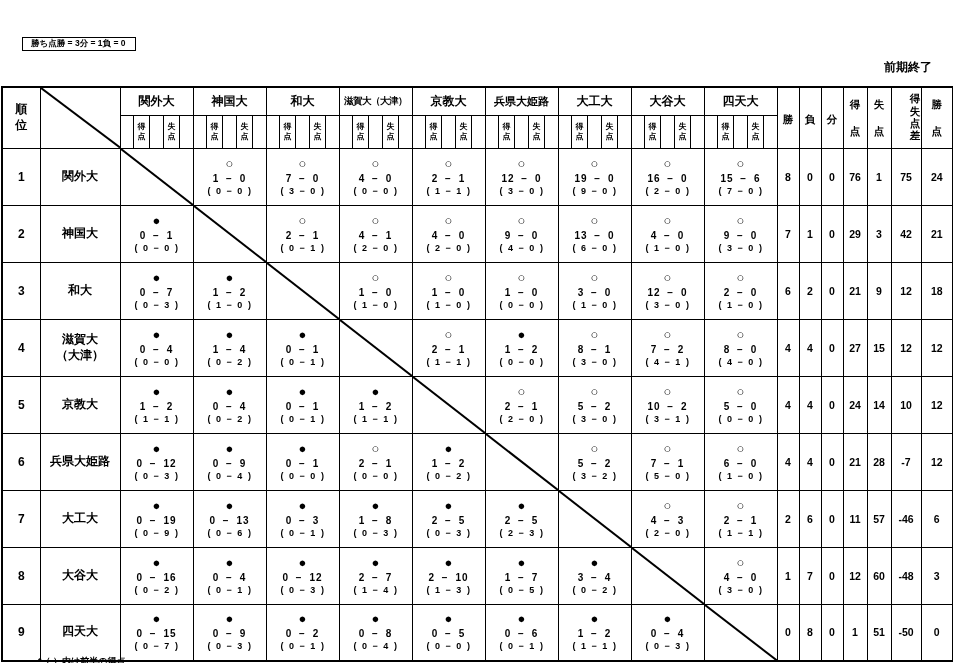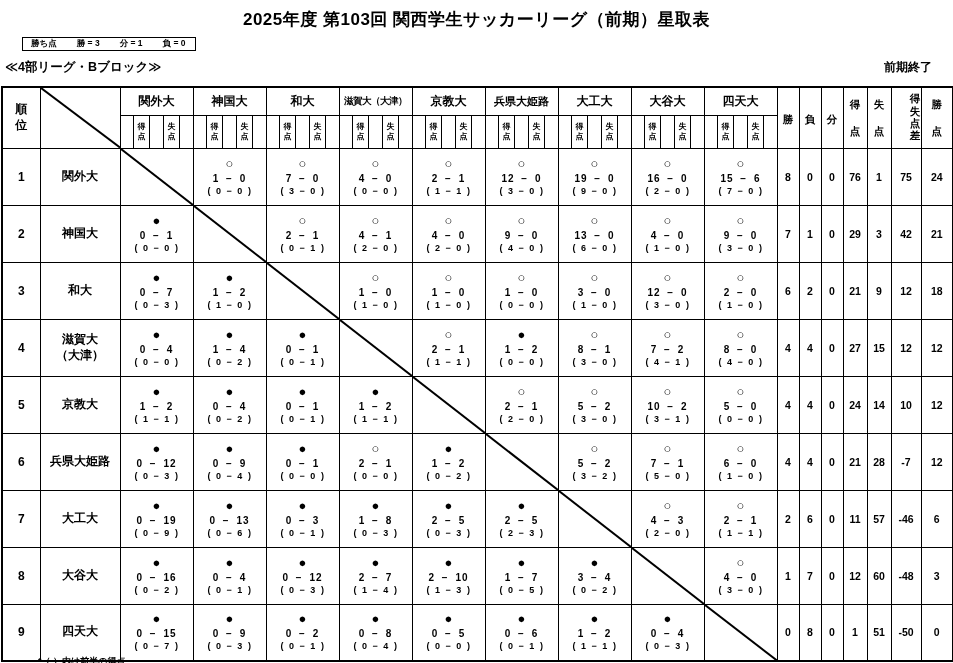--- a/index.html
+++ b/index.html
@@ -7,21 +7,21 @@
   .page {
     position:relative; width:953px; height:663px; background:#fff;
     font-family:"Liberation Sans","DejaVu Sans",sans-serif; color:#000; overflow:hidden;
   }
   .title {
     position:absolute; top:8px; left:0; width:100%; text-align:center;
     font-size:17px; font-weight:bold; letter-spacing:0.5px;
   }
   .legend {
     position:absolute; left:22px; top:37px; border:1px solid #000;
-    display:flex; align-items:center; gap:20px; padding:1px 10px 1px 8px;
+    display:flex; align-items:center; gap:0; padding:1px 10px 1px 8px;
     font-size:8.5px; font-weight:bold; height:14px;
   }
   .block-label { position:absolute; left:5px; top:59px; font-size:12.5px; font-weight:bold; }
   .status-label { position:absolute; right:21px; top:59px; font-size:12px; font-weight:bold; }
   table.star {
     position:absolute; left:1px; top:86px; border-collapse:collapse; table-layout:fixed;
     width:951px; border:2px solid #000;
   }
   table.star td { border:1px solid #000; padding:0; text-align:center; vertical-align:middle; font-weight:bold; overflow:hidden; }
   tr.t1 { height:28px; } tr.t2 { height:32px; }
@@ -45,28 +45,26 @@
   .rescell .half { font-size:9px; line-height:13px; letter-spacing:0.5px; word-spacing:2px; }
   td.diag { position:relative; padding:0; }
   td.diag svg { position:absolute; inset:0; width:100%; height:100%; display:block; }
   .sumcell { font-size:10.5px; }
   .footnote { position:absolute; left:38px; top:655px; font-size:9px; font-weight:bold; }
 </style>
 </head>
 <body>
 
 <div class="page">
-  <div class="title">2025年度 第103回 関西学生サッカーリーグ（前期）星取表</div>
   <div class="legend">
     <span>勝ち点</span>
     <span>勝 = 3</span>
     <span>分 = 1</span>
     <span>負 = 0</span>
   </div>
-  <div class="block-label">≪4部リーグ・Bブロック≫</div>
   <div class="status-label">前期終了</div>
 
   <table class="star">
       <colgroup>
         <col style="width:38px">
         <col style="width:80px">
         <col style="width:73px">
         <col style="width:73px">
         <col style="width:73px">
         <col style="width:73px">

